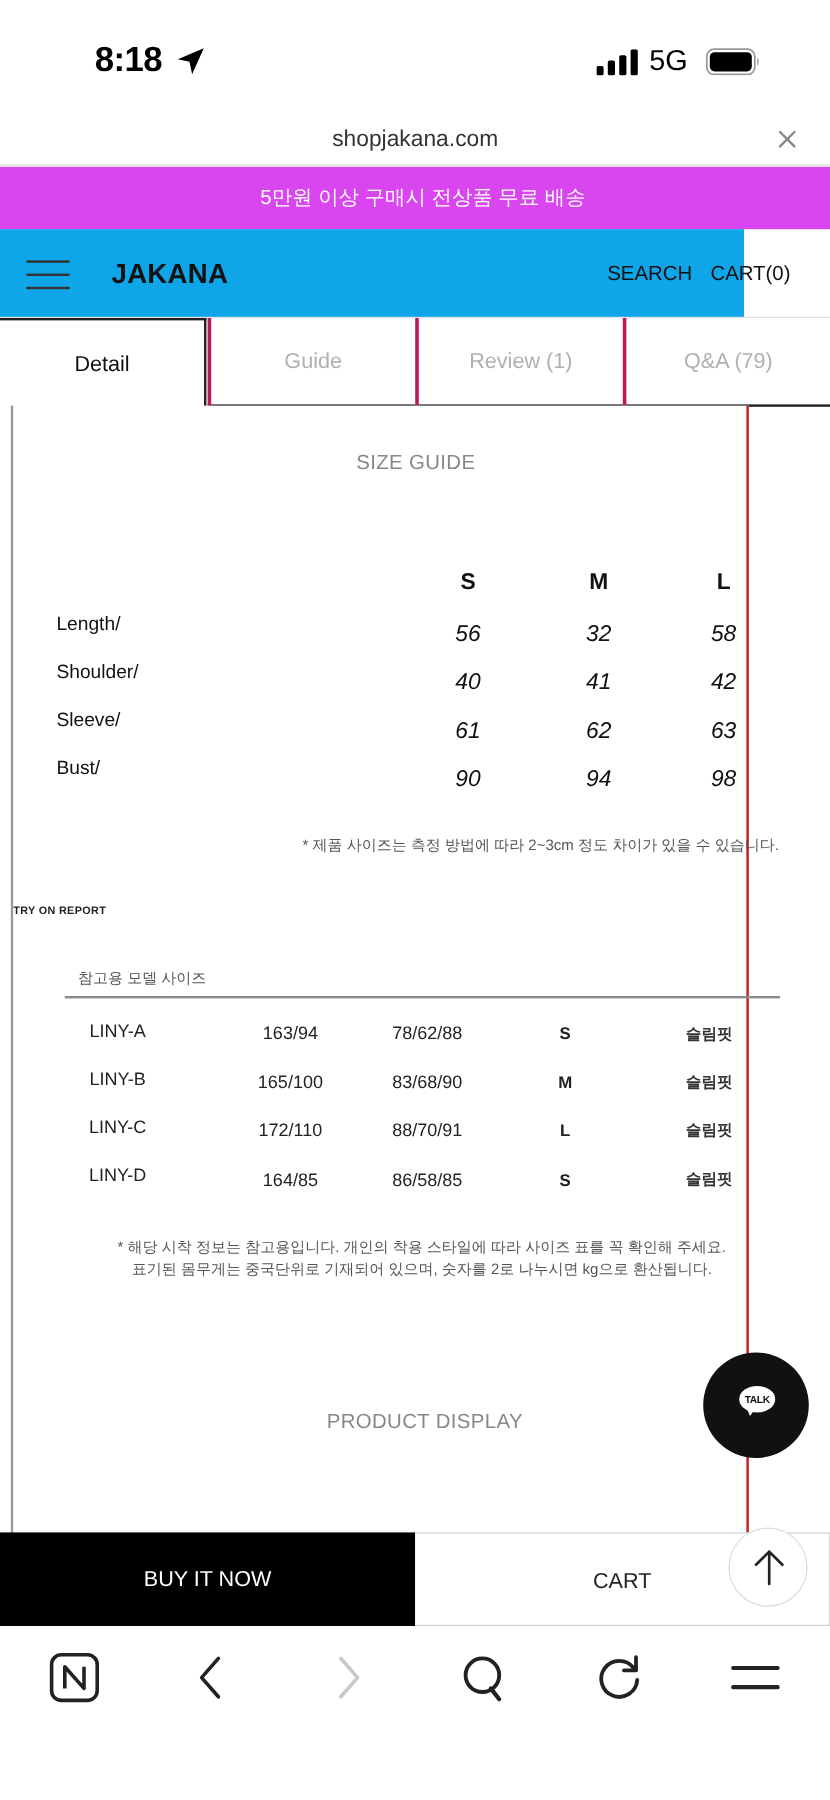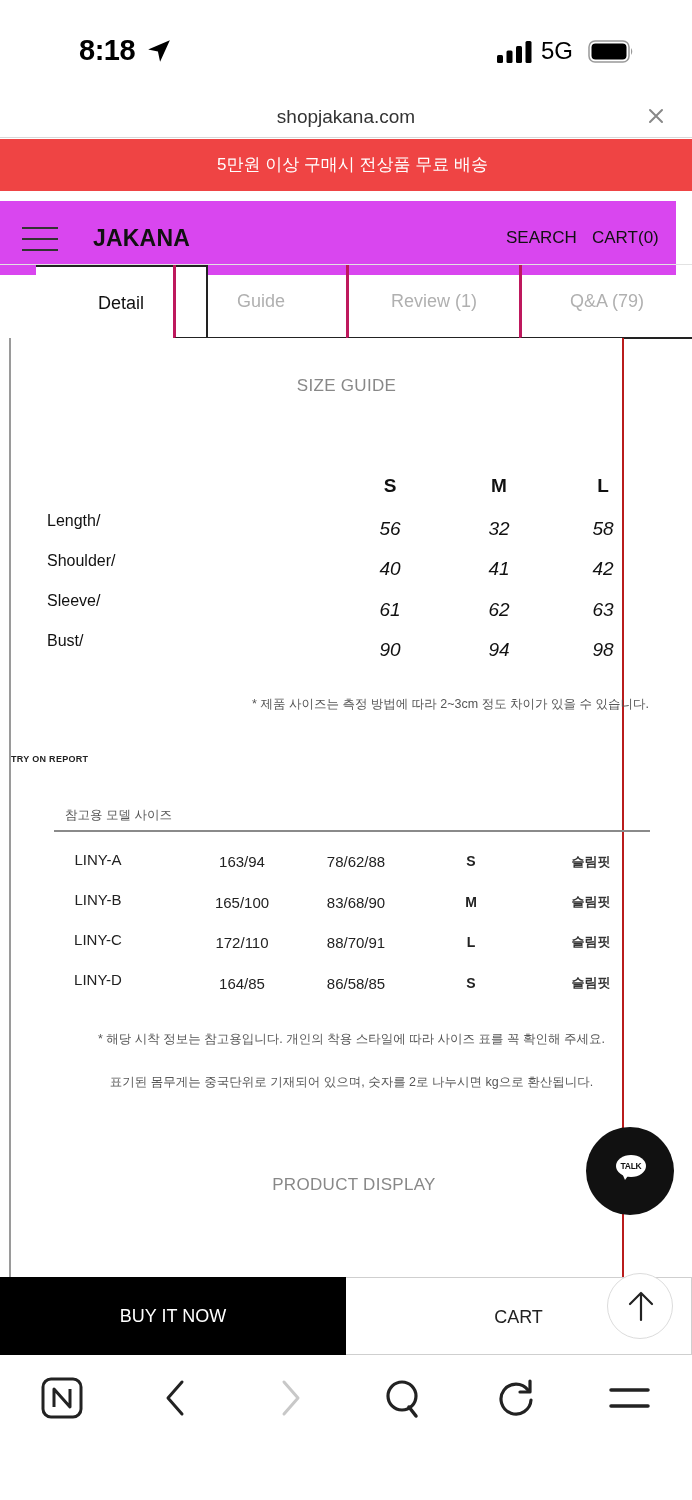--- a/index.html
+++ b/index.html
@@ -13,35 +13,35 @@
   .signal { position: absolute; left: 497px; top: 41px; width: 36px; height: 22px; }
   .net-label { position: absolute; left: 541px; top: 37px; font-size: 24px; font-weight: normal; color: #000; }
   .battery { position: absolute; left: 588px; top: 40px; width: 46px; height: 23px; }
 
   
   .url-bar { position: absolute; top: 100px; left: 0; width: 692px; height: 38px; border-bottom: 1px solid #d8d8d8; }
   .url-text { position: absolute; left: 0; width: 692px; top: 6px; text-align: center; font-size: 19px; color: #333; }
   .url-close { position: absolute; right: 26px; top: 6px; width: 20px; height: 20px; }
 
   
-  .announce { position: absolute; top: 139px; left: 0; width: 692px; height: 52px; background: #ef4444; color: #fff; text-align: center; line-height: 52px; font-size: 17px; padding-left: 13px; }
-
-  
-  .site-header { position: absolute; top: 201px; left: 0; width: 676px; height: 74px; background: #d946ef; }
+  .announce { position: absolute; top: 139px; left: 0; width: 692px; height: 52px; background: #d946ef; color: #fff; text-align: center; line-height: 52px; font-size: 17px; padding-left: 13px; }
+
+  
+  .site-header { position: absolute; top: 191px; left: 0; width: 620px; height: 74px; background: #0ea5e9; }
   .hamburger { position: absolute; left: 22px; top: 26px; width: 36px; height: 24px; }
   .hamburger span { position: absolute; left: 0; width: 36px; height: 2px; background: #333; }
   .logo { position: absolute; left: 93px; top: 24px; font-size: 23px; font-weight: bold; letter-spacing: 0.2px; color: #111; }
   .hdr-search { position: absolute; left: 506px; top: 27px; font-size: 17px; color: #111; }
   .hdr-cart { position: absolute; left: 592px; top: 27px; font-size: 17px; color: #111; }
 
   
   .tabs { position: absolute; top: 264px; left: 0; width: 692px; height: 74px; border-top: 1px solid #e2e2e2; }
   .tab { position: absolute; top: 0; height: 74px; text-align: center; line-height: 72px; font-size: 18px; color: #b0b0b0; border-bottom: 2px solid #222; border-left: 3px solid #be185d; }
   .tab.active { color: #111; border: 2px solid #222; border-bottom: none; background: #fff; border-left: none; }
-  .tab1 { left: 0; width: 172px; margin-left: 36px; }
+  .tab1 { left: 0; width: 172px; }
   .tab2 { left: 173px; width: 173px; }
   .tab3 { left: 346px; width: 173px; }
   .tab4 { left: 519px; width: 173px; }
 
   
   .content { position: absolute; top: 338px; left: 9px; width: 615px; height: 940px; border-left: 2px solid #9a9a9a; border-right: 2px solid #b91c1c; background: #fff; }
   .sg-title { position: absolute; top: 38px; left: 0; width: 671px; text-align: center; font-size: 17px; color: #888; letter-spacing: 0.3px; }
 
   .sz-head { position: absolute; top: 137px; font-size: 19px; font-weight: bold; color: #111; width: 60px; text-align: center; }
   .sz-label { position: absolute; left: 36px; font-size: 16px; color: #111; }
@@ -54,21 +54,21 @@
 
   .m-cell { position: absolute; font-size: 15px; color: #222; text-align: center; }
   .m-name { left: 42px; width: 90px; text-align: center; }
   .m-hw { left: 191px; width: 80px; }
   .m-meas { left: 295px; width: 100px; }
   .m-size { left: 440px; width: 40px; font-weight: bold; font-size: 14px; }
   .m-fit { left: 545px; width: 70px; font-size: 13px; font-weight: bold; color: #333; }
 
   .note2 { position: absolute; top: 692px; left: 0; width: 671px; text-align: center; font-size: 12.5px; line-height: 19px; color: #555; }
   .note2 .l1 { display: block; padding-left: 10px; }
-  .note2 .l2 { display: block; padding-left: 10px; margin-top: 24px; }
+  .note2 .l2 { display: block; padding-left: 10px; }
 
   .pd-title { position: absolute; top: 837px; left: 0; width: 686px; text-align: center; font-size: 17px; color: #888; letter-spacing: 0.3px; }
 
   
   .talk-btn { position: absolute; left: 586px; top: 1127px; width: 88px; height: 88px; border-radius: 50%; background: #111; }
   .talk-bubble { position: absolute; left: 30px; top: 28px; width: 30px; height: 22px; background: #fff; border-radius: 50%; }
   .talk-tail { position: absolute; left: 36px; top: 46px; width: 0; height: 0; border-left: 3px solid transparent; border-right: 5px solid transparent; border-top: 7px solid #fff; }
   .talk-text { position: absolute; left: 30px; top: 34px; width: 30px; text-align: center; font-size: 8.5px; font-weight: bold; color: #111; letter-spacing: -0.3px; }
 
   

